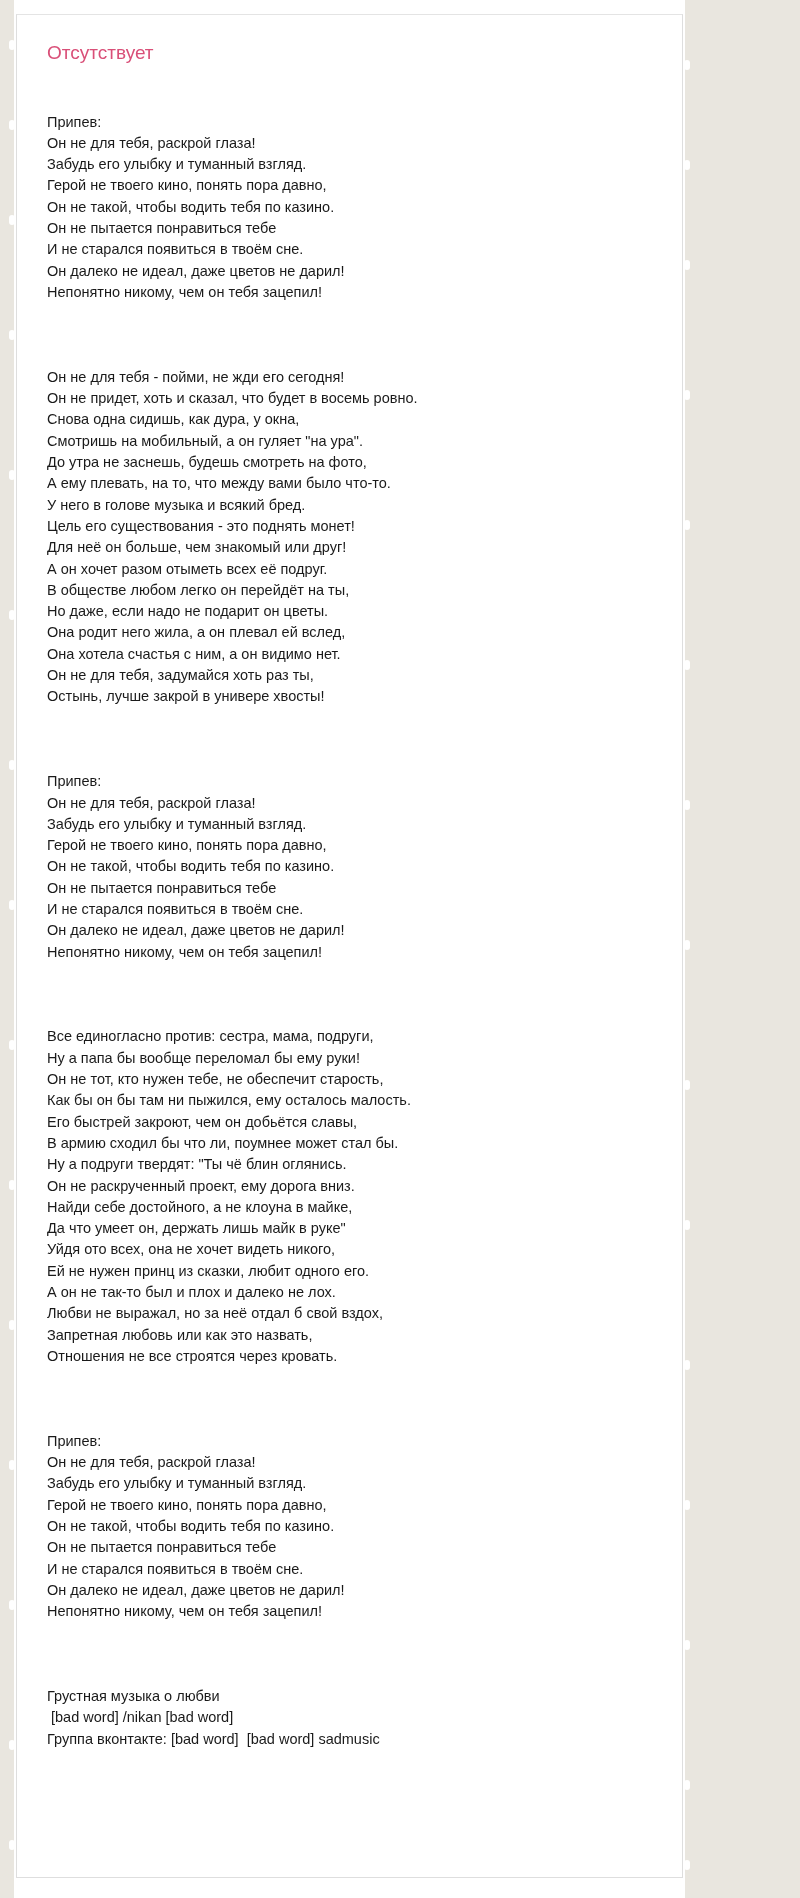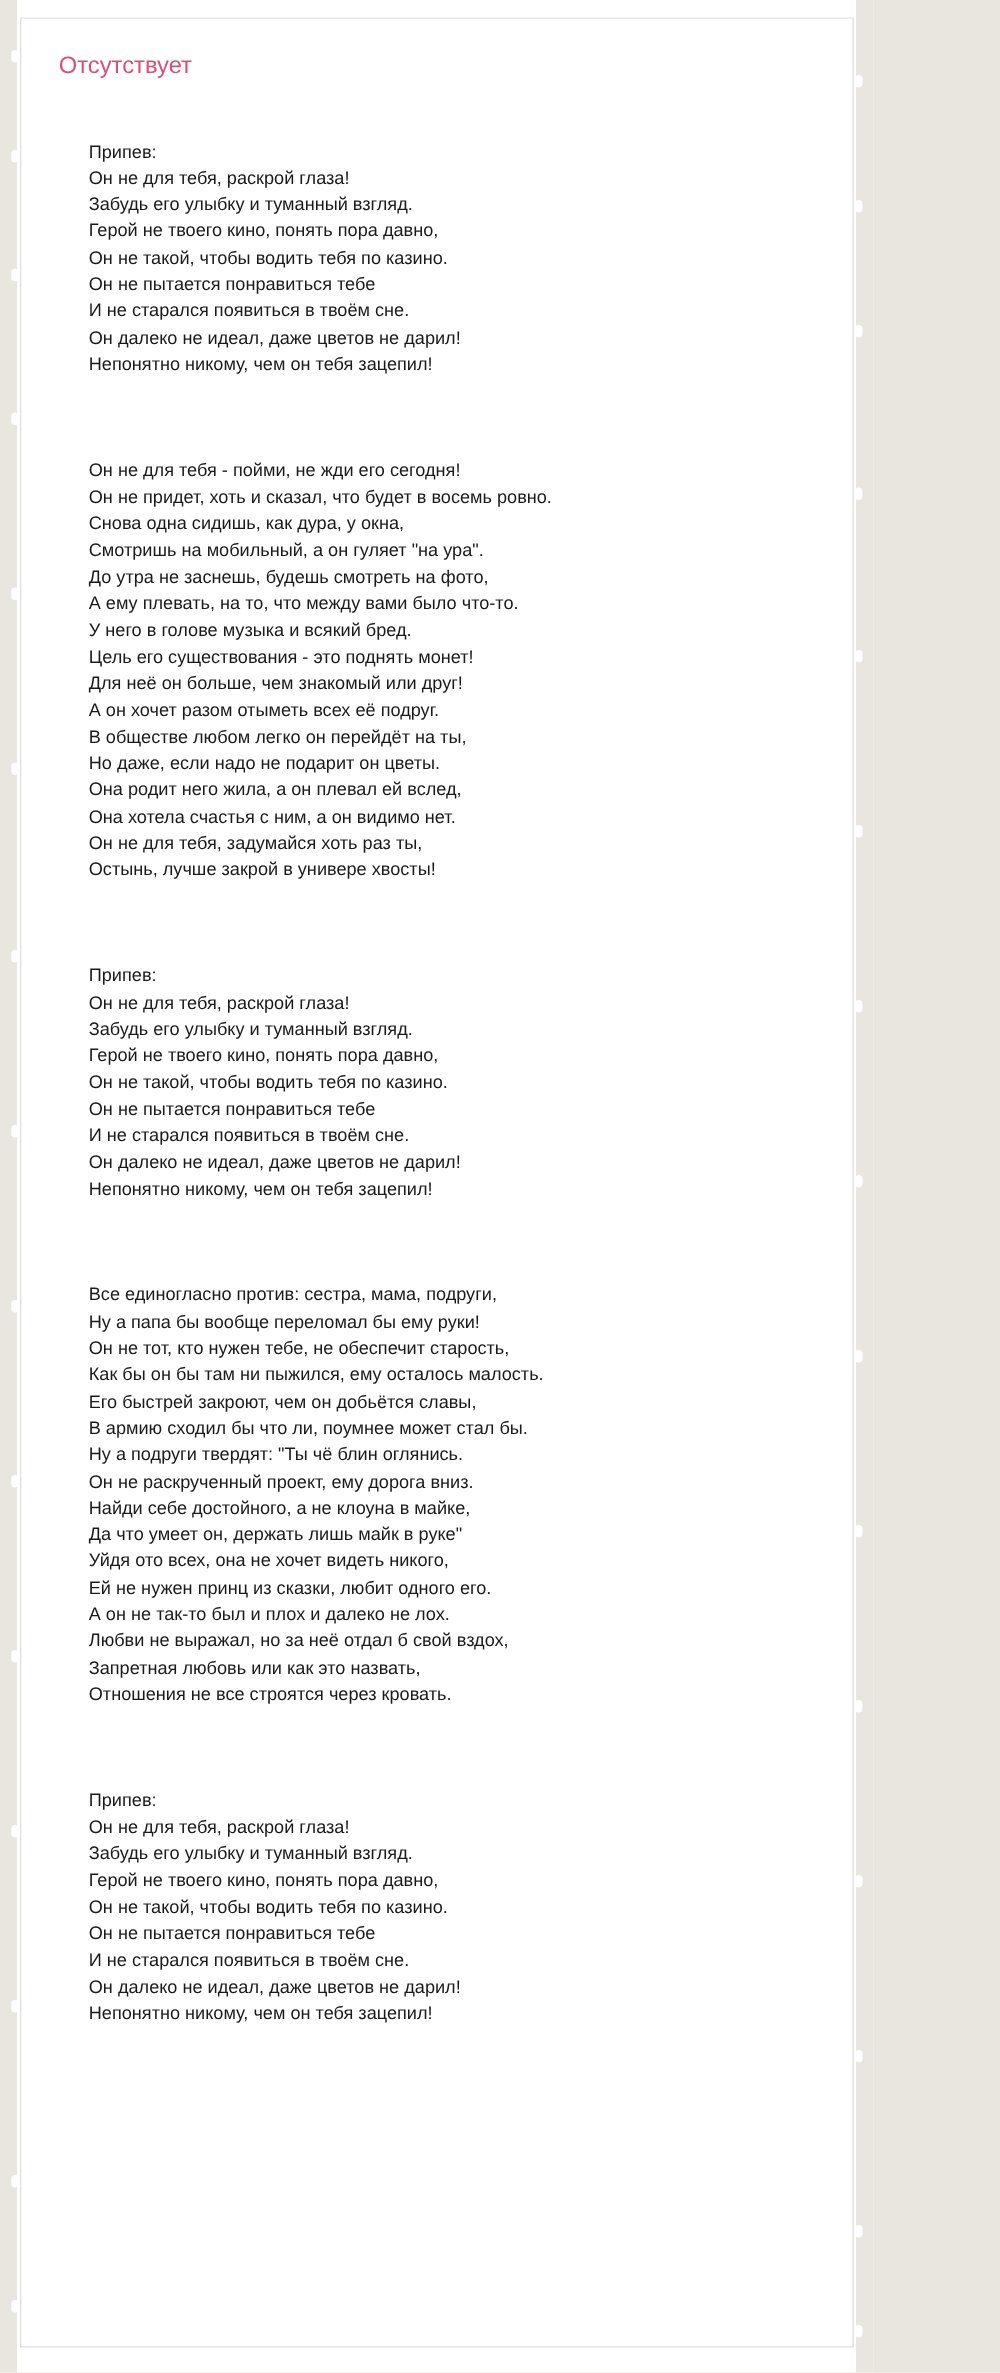--- a/index.html
+++ b/index.html
@@ -51,21 +51,20 @@
     color: #4a7ebb;
     text-decoration: none;
     border-bottom: 1px dotted #4a7ebb;
   }
   .lyrics {
     font-size: 14.5px;
     line-height: 21.3px;
     color: #1a1a1a;
     white-space: pre-wrap;
     word-wrap: break-word;
-    margin-left: 24px;
   }
   .block {
     margin: 0 0 21px 0;
   }
   .block:last-child {
     margin-bottom: 0;
   }
   .tear-left, .tear-right {
     position: absolute;
     top: 0;
@@ -184,16 +183,19 @@
 Отношения не все строятся через кровать.</div>
       <div class="block">Припев:
 Он не для тебя, раскрой глаза!
 Забудь его улыбку и туманный взгляд.
 Герой не твоего кино, понять пора давно,
 Он не такой, чтобы водить тебя по казино.
 Он не пытается понравиться тебе
 И не старался появиться в твоём сне.
 Он далеко не идеал, даже цветов не дарил!
 Непонятно никому, чем он тебя зацепил!</div>
+      <div class="block">Грустная музыка о любви
+ [bad word] /nikan [bad word]
+Группа вконтакте: [bad word]  [bad word] sadmusic</div>
     </div>
 
   </div>
 </div>
 
 </body></html>

